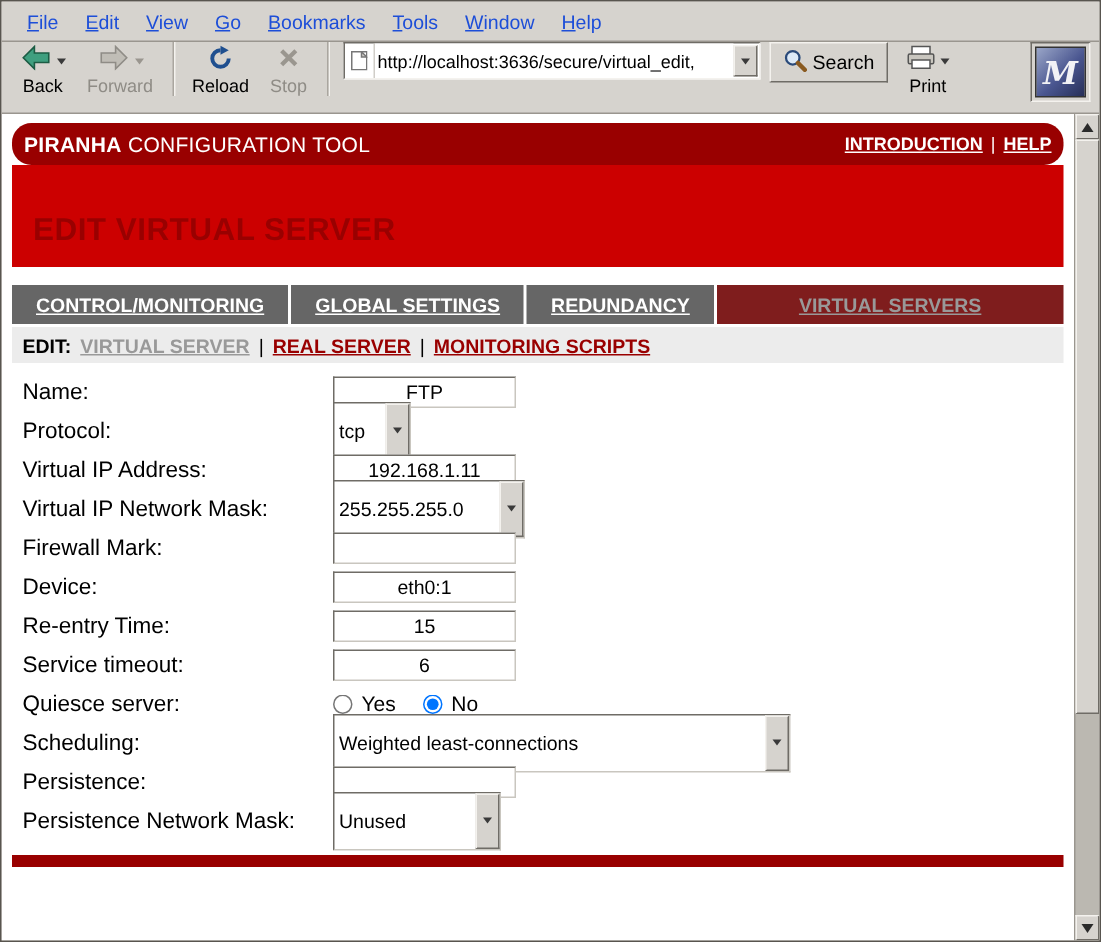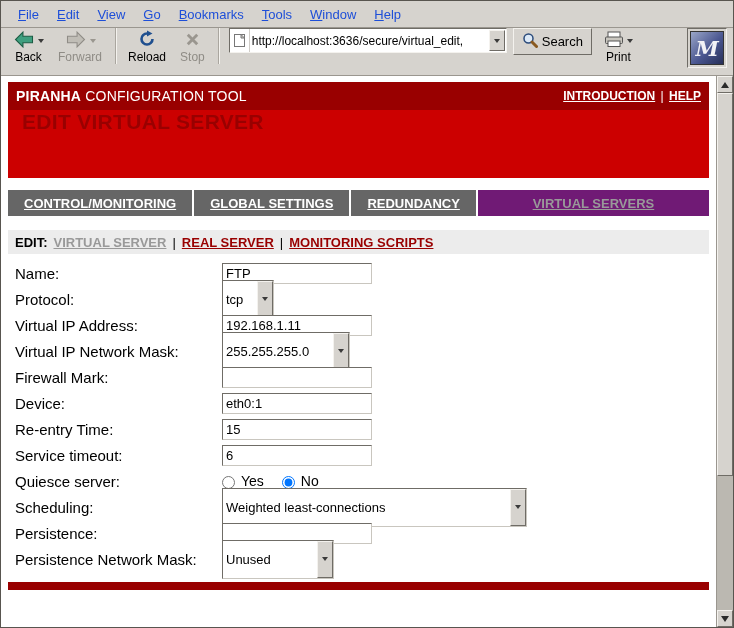--- a/index.html
+++ b/index.html
@@ -117,86 +117,88 @@
   .page {
     flex: 1; background: #fff;
     padding: 6px 7px 0 7px;
     overflow: hidden;
   }
 
   .hdr {
     height: 28px; background: #990000;
     display: flex; align-items: center;
     padding: 0 8px;
+    border-radius: 13px;
   }
   .brand { color: #fff; font-size: 14px; letter-spacing: .2px; }
   .brand b { font-weight: bold; }
   .hdr-links { margin-left: auto; font-size: 12px; color: #fff; font-weight: bold; }
   .hdr-links a { color: #fff; text-decoration: underline; cursor: pointer; }
   .hdr-links .sep { font-weight: normal; padding: 0 2px; }
 
   .banner {
     height: 68px; background: #cc0000;
-    display: flex; 
+    display: flex; align-items: flex-end;
     padding: 0 0 12px 14px;
   }
   .banner-title {
     color: #990000; font-size: 21px; font-weight: bold; letter-spacing: .3px;
   }
 
   .tabrow { margin-top: 12px; height: 26px; display: flex; gap: 2px; background: #fff; }
   .tab {
     background: #666666; color: #fff;
     font-size: 13px; font-weight: bold;
     display: flex; align-items: center; justify-content: center;
     padding: 0 16px;
     text-decoration: underline;
     cursor: pointer; white-space: nowrap;
   }
-  .tab.active { background: #701a75; color: #999999; flex: 1; }
+  .tab.active { background: #7f1d1d; color: #999999; flex: 1; }
 
   .subnav {
-    margin-top: 14px; height: 24px; background: #ececec;
+    margin-top: 2px; height: 24px; background: #ececec;
     display: flex; align-items: center; gap: 6px;
     padding-left: 7px;
     font-size: 13px; font-weight: bold;
   }
   .subnav .nav-sep { font-weight: normal; color: #000; }
   .subnav-label { color: #000; }
   .subnav a { color: #990000; text-decoration: underline; cursor: pointer; }
   .subnav .current { color: #999999; text-decoration: underline; }
 
   
   .form { margin-top: 6px; padding-left: 7px; }
   .frow { height: 26px; display: flex; align-items: center; }
   .flabel { width: 207px; font-size: 15px; color: #000; flex: 0 0 207px; }
   .ftext {
-    width: 150px; height: 21px;
+    width: 122px; height: 21px;
     border: 1px solid;
     border-color: #6f6c66 #c9c6bf #c9c6bf #6f6c66;
     padding: 1px 3px;
     font-family: "Liberation Sans", "DejaVu Sans", sans-serif;
     font-size: 13px;
     background: #fff;
+    text-align: center;
   }
   .fselect {
     display: inline-flex; align-items: center;
     height: 39px; background: #fff;
     border: 1px solid;
     border-color: #6f6c66 #c9c6bf #c9c6bf #6f6c66;
   }
   .fselect-value { flex: 1; font-size: 13px; padding: 0 3px; white-space: nowrap; overflow: hidden; }
   .fselect-btn {
     width: 16px; height: 100%; flex: 0 0 16px;
     background: #d6d3ce;
     border: 1px solid;
     border-color: #f4f2ee #6f6c66 #6f6c66 #f4f2ee;
     display: flex; align-items: center; justify-content: center;
   }
-  .radio-group { display: flex; align-items: flex-end; gap: 4px; font-size: 14px; }
+  .radio-group { display: flex; align-items: center; gap: 4px; font-size: 14px; }
   .radio-group input { width: 13px; height: 13px; margin: 0 2px 0 0; }
   .radio-group .rg-gap { width: 10px; }
 
   .bottom-strip { margin-top: 10px; height: 8px; background: #990000; }
 
   
   .vscroll {
     width: 17px; flex: 0 0 17px;
     background: #bbb8b1;
     display: flex; flex-direction: column;

